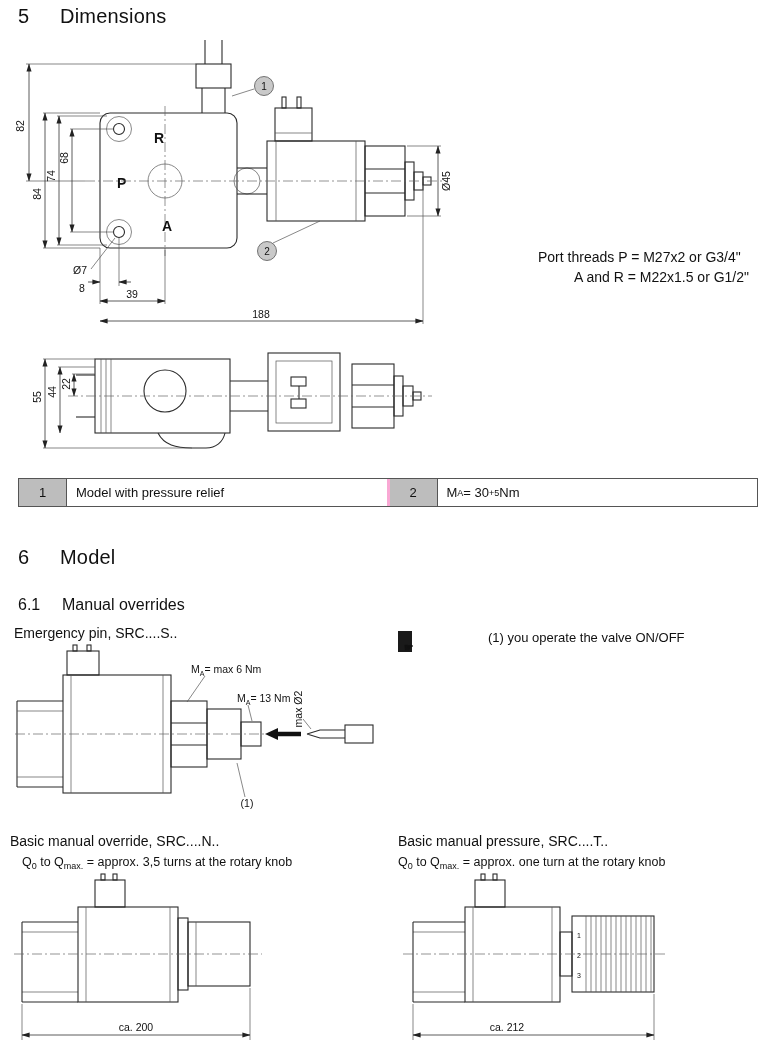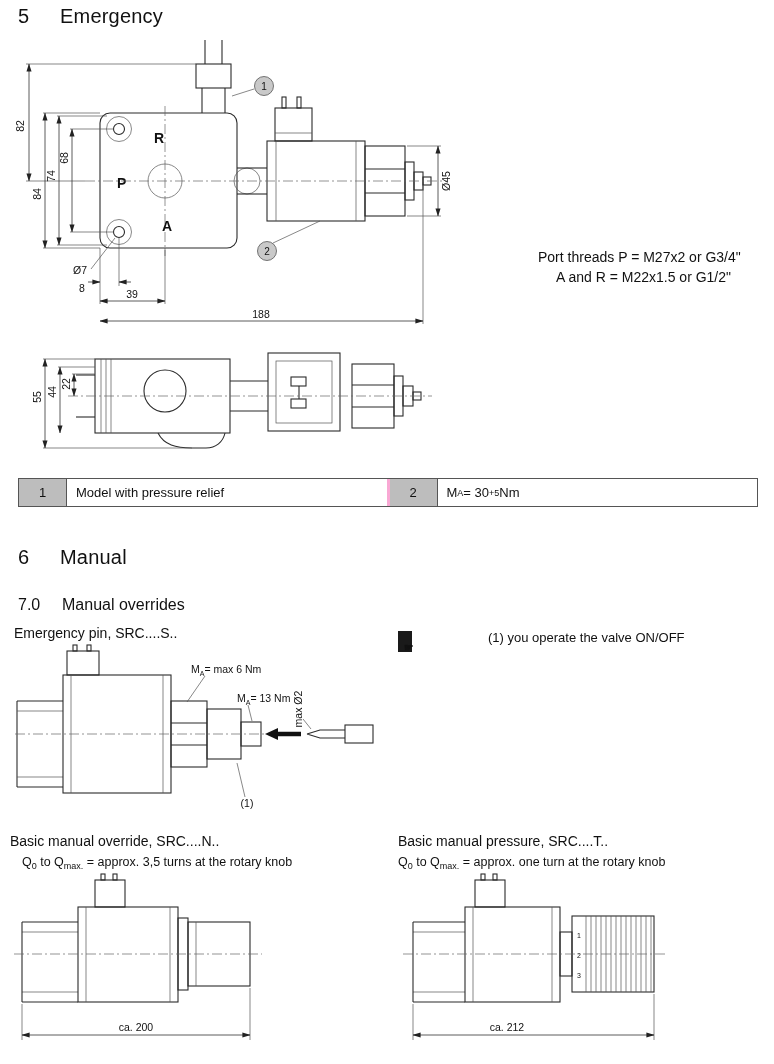--- a/index.html
+++ b/index.html
@@ -7,21 +7,21 @@
   .abs{position:absolute}
   .h1{font-size:20px;display:flex;letter-spacing:.2px}
   .h1 .num{width:42px}
   .h2{font-size:16px;display:flex}
   .h2 .num{width:44px}
   .fig-title{font-size:14px}
   .fig-sub{font-size:12.5px}
   sub{font-size:9px;vertical-align:-3px}
   sup{font-size:9px;vertical-align:4px}
   .pt{font-size:14px;line-height:20px}
-  .pt .ind{margin-left:18px}
+  .pt .ind{margin-left:36px}
   .legend{display:flex;border:1px solid #555;height:27px;align-items:stretch;font-size:13px;background:#fff}
   .legend .num{background:#bdbdbd;width:47px;display:flex;align-items:center;justify-content:center;border-right:1px solid #555;flex:none}
   .legend .txt{display:flex;align-items:center;padding-left:9px;flex:1}
   .legend .txt.first{border-right:3px solid #f9a8d4}
   .imp{display:flex;gap:12px;align-items:flex-start}
   .imp .txt{font-size:13px;line-height:19px}
   .imp b{font-weight:bold}
   .imp .l2{padding-left:34px}
   svg{overflow:visible}
   .ln{stroke:#2b2b2b;stroke-width:1.1;fill:none}
@@ -32,21 +32,21 @@
   .port{font-size:14px;font-weight:bold}
   .co{fill:#c9c9c9;stroke:#555;stroke-width:0.8}
   .cot{font-size:10px}
   .small7{font-size:7px}
 </style>
 </head>
 <body>
 
 <div class="h1 abs" style="left:18px;top:5px">
   <span class="num">5</span>
-  <span>Emergency</span>
+  <span>Dimensions</span>
 </div>
 
 <svg class="abs" style="left:15px;top:36px" width="460" height="305" viewBox="0 0 460 305">
   <defs>
     <marker id="a1" viewBox="0 0 10 10" refX="9.5" refY="5" markerWidth="10" markerHeight="10" orient="auto-start-reverse">
       <path d="M0,1.8 L10,5 L0,8.2 Z" fill="#222"></path>
     </marker>
     <pattern id="h1" width="5" height="5" patternUnits="userSpaceOnUse">
       <path d="M0,5 L5,0 M0,0 L5,5" stroke="#666" stroke-width="0.6"></path>
     </pattern>
@@ -215,25 +215,25 @@
     <span>M</span>
       <sub>A</sub>
       <span> = 30 </span>
       <sup>+5</sup>
       <span> Nm</span>
   </div>
 </div>
 
 <div class="h1 abs" style="left:18px;top:546px">
   <span class="num">6</span>
-  <span>Manual</span>
+  <span>Model</span>
 </div>
 
 <div class="h2 abs" style="left:18px;top:596px">
-  <span class="num">7.0</span>
+  <span class="num">6.1</span>
   <span>Manual overrides</span>
 </div>
 
 <div class="fig-title abs" style="left:14px;top:625px">Emergency pin, SRC....S..</div>
 
 <div class="imp abs" style="left:398px;top:628px;width:368px">
   <svg width="44" height="28" viewBox="0 0 44 28">
     <rect x="0" y="3" width="14" height="21" fill="#1a1a1a"></rect>
     <text x="6" y="23" font-size="24" fill="#ffffff" stroke="#111" stroke-width="0.7">☛</text>
   </svg>

